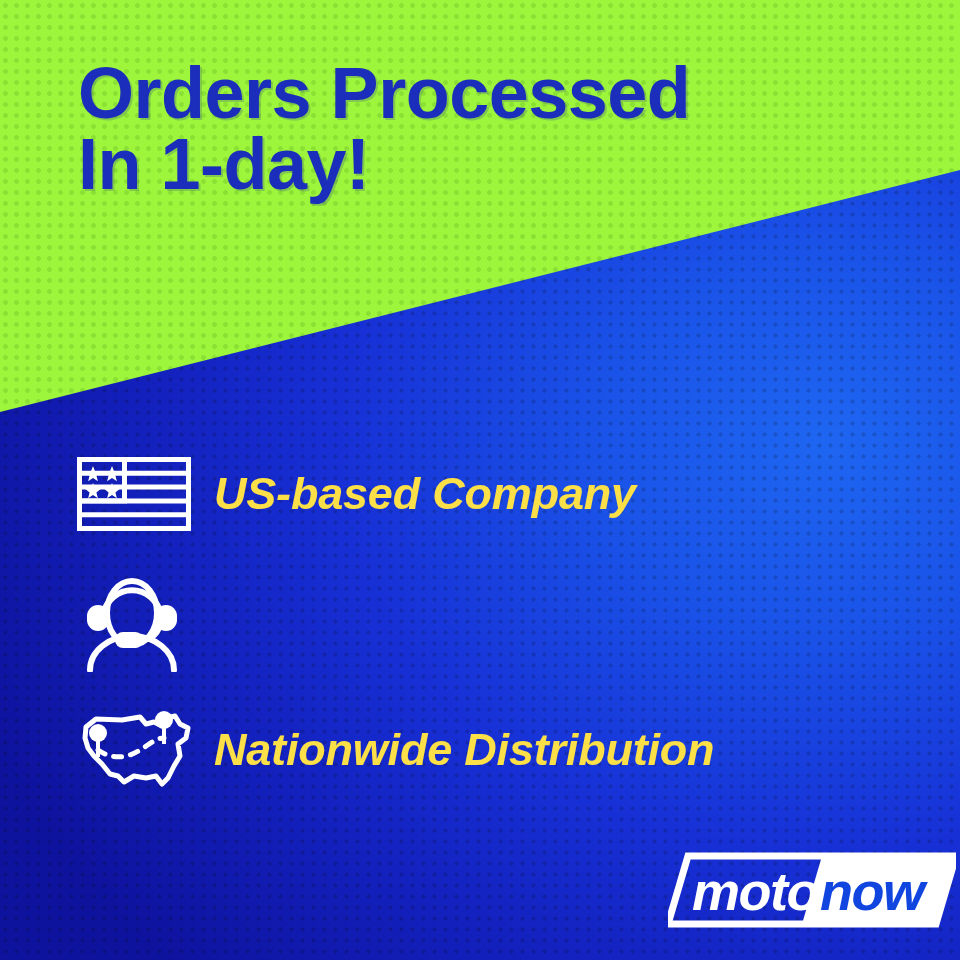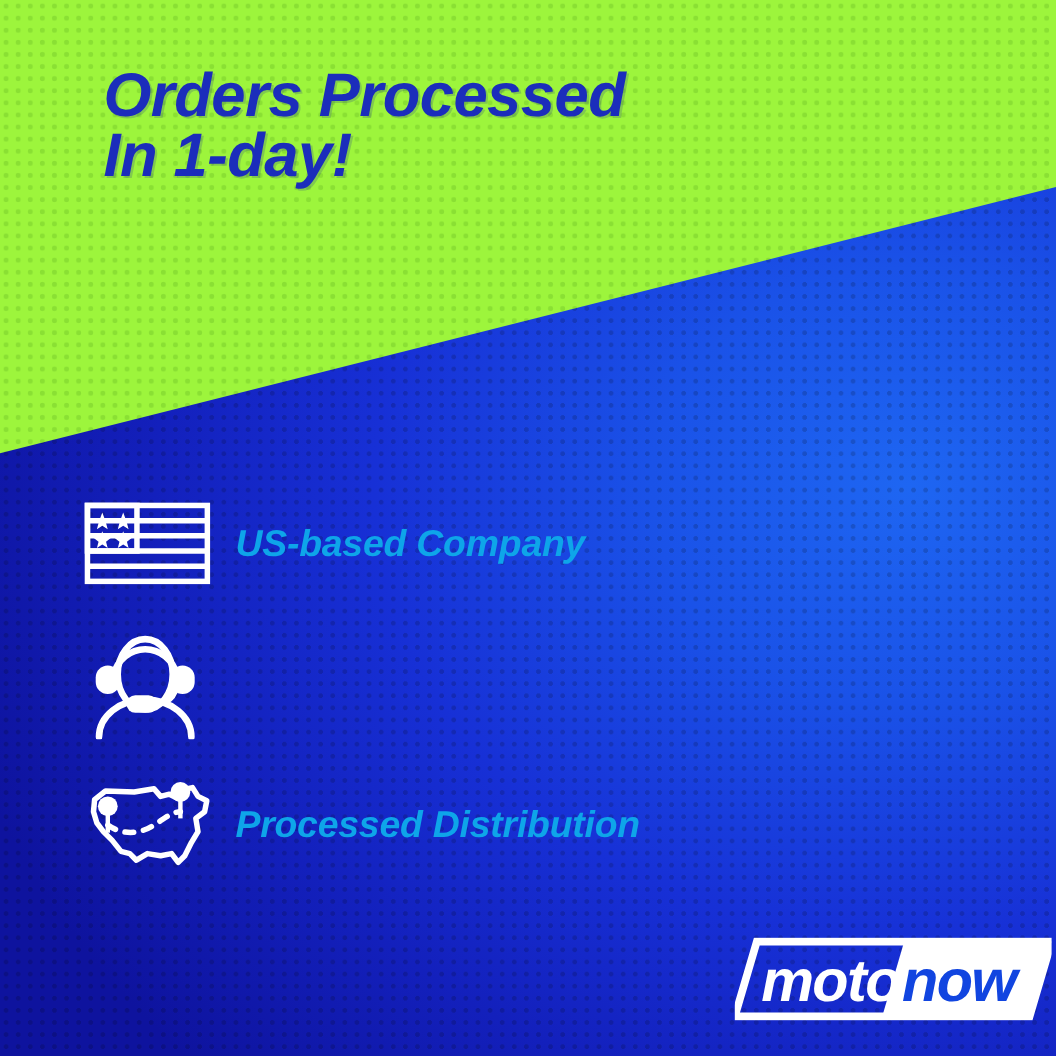--- a/index.html
+++ b/index.html
@@ -60,27 +60,25 @@
 
   
   .headline {
     position: absolute;
     left: 78px;
     top: 58px;
     width: 830px;
     color: #1B2DBB;
     font-family: "Liberation Sans", sans-serif;
     font-weight: bold;
-    font-style: italic;
-    font-size: 56px;
+    font-size: 72px;
     line-height: 0.99;
     letter-spacing: -0.5px;
     white-space: pre-line;
     text-shadow: 2px 2px 0 rgba(20,30,150,0.20);
-    margin-left: 16px;
   }
 
   
   .features {
     position: absolute;
     left: 72px;
     top: 430px;
     width: 840px;
   }
   .feature-row {
@@ -92,25 +90,25 @@
     width: 128px;
     min-width: 128px;
     height: 104px;
     display: flex;
     align-items: center;
     justify-content: flex-start;
     padding-left: 4px;
     box-sizing: border-box;
   }
   .feature-label {
-    color: #0ea5e9;
+    color: #fde047;
     font-family: "Liberation Sans", sans-serif;
     font-weight: bold;
     font-style: italic;
-    font-size: 34px;
+    font-size: 45px;
     letter-spacing: -0.2px;
     white-space: nowrap;
     padding-left: 14px;
   }
 
   
   .logo {
     position: absolute;
     left: 668px;
     top: 852px;
@@ -196,21 +194,21 @@
             <circle cx="22" cy="29" r="9"></circle>
             <rect x="20" y="31" width="4" height="22"></rect>
           </g>
 
           <g fill="#ffffff">
             <circle cx="88" cy="16" r="9"></circle>
             <rect x="86" y="18" width="4" height="22"></rect>
           </g>
         </svg>
       </div>
-      <div class="feature-label">Processed Distribution</div>
+      <div class="feature-label">Nationwide Distribution</div>
     </div>
 
   </div>
 
   <div class="logo">
     <svg width="288" height="76" viewBox="0 0 288 76" aria-hidden="true">
       <defs>
 
         <clipPath id="logoClip">
           <polygon points="20,4 288,4 268,72 0,72"></polygon>

